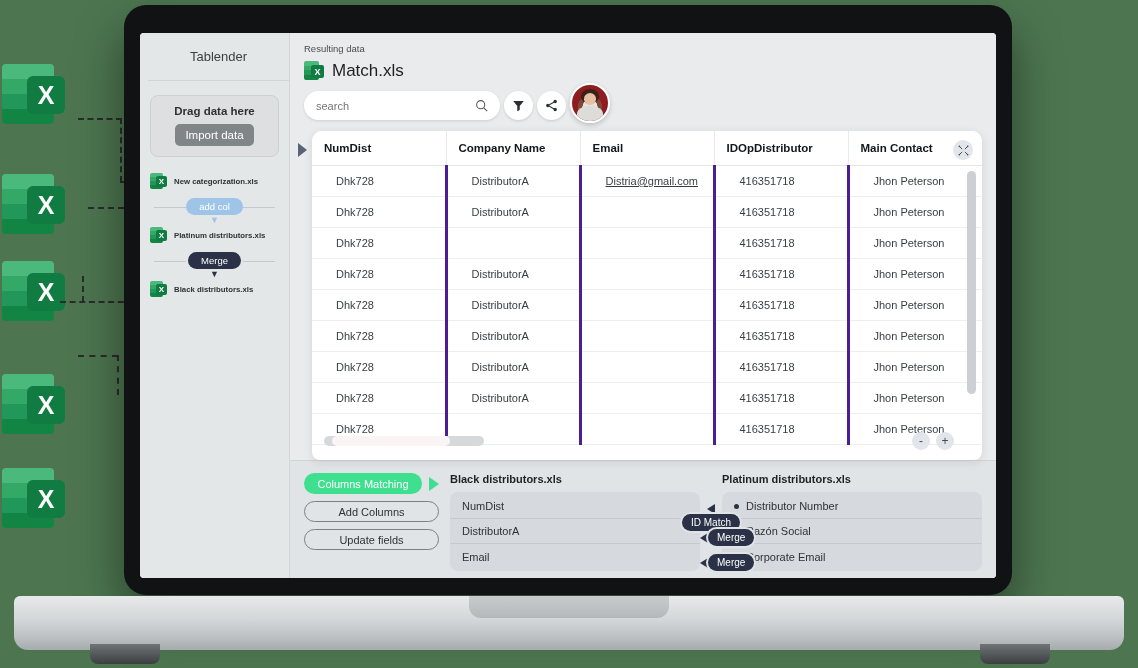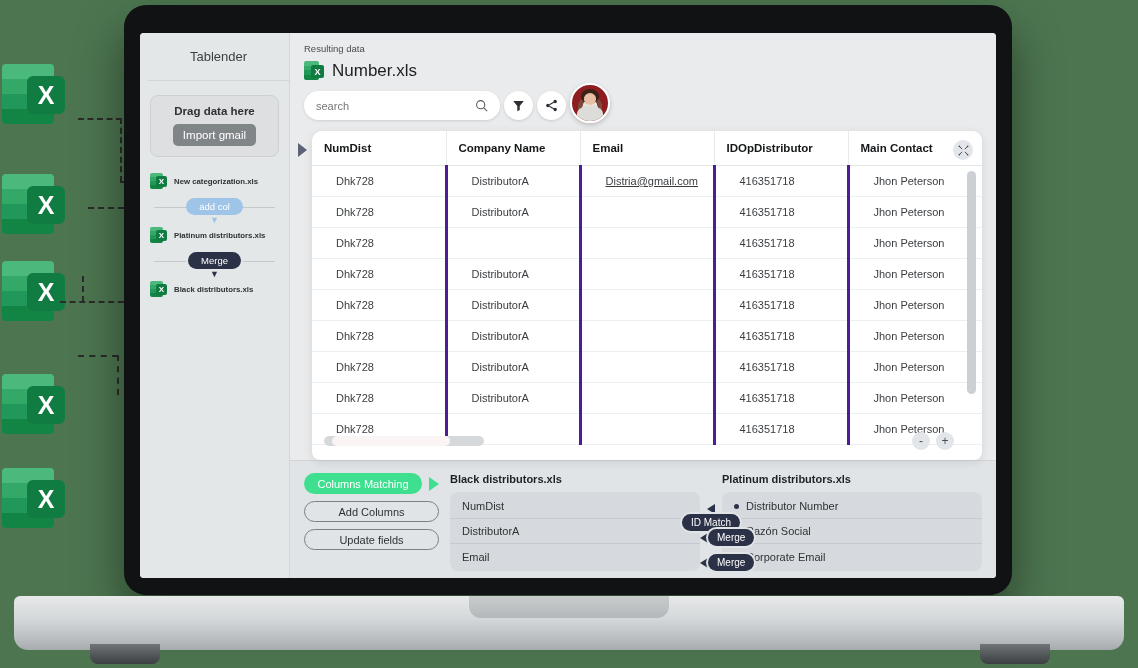--- a/index.html
+++ b/index.html
@@ -257,21 +257,21 @@
 <div class="laptop-screen">
   <div class="laptop-bezel-inner">
 
     <div class="app">
 
       <div class="sidebar">
         <div class="brand">Tablender</div>
 
         <div class="drop-card">
           <div class="ttl">Drag data here</div>
-          <div class="import-btn">Import gmail</div>
+          <div class="import-btn">Import data</div>
         </div>
 
         <div class="flow">
           <div class="flow-file">
             <span class="mini">
               <span class="mdoc"></span>
                 <span class="mx">X</span>
             </span>
             <span class="fname">New categorization.xls</span>
           </div>
@@ -309,21 +309,21 @@
       <div class="main">
 
         <div class="topbar">
           <div class="title-wrap">
             <div class="eyebrow">Resulting data</div>
             <div class="file-title">
               <span class="big-x">
                 <span class="bdoc"></span>
                 <span class="bx">X</span>
               </span>
-              <span class="name">Number.xls</span>
+              <span class="name">Match.xls</span>
             </div>
           </div>
 
           <div class="tools">
             <div class="search-box">
               <input placeholder="search" style="">
               <svg width="13" height="13" viewBox="0 0 16 16">
                 <circle cx="7" cy="7" r="5" fill="none" stroke="#55585b" stroke-width="1.3"></circle>
                 <line x1="10.8" y1="10.8" x2="15" y2="15" stroke="#55585b" stroke-width="1.3"></line>
               </svg>

